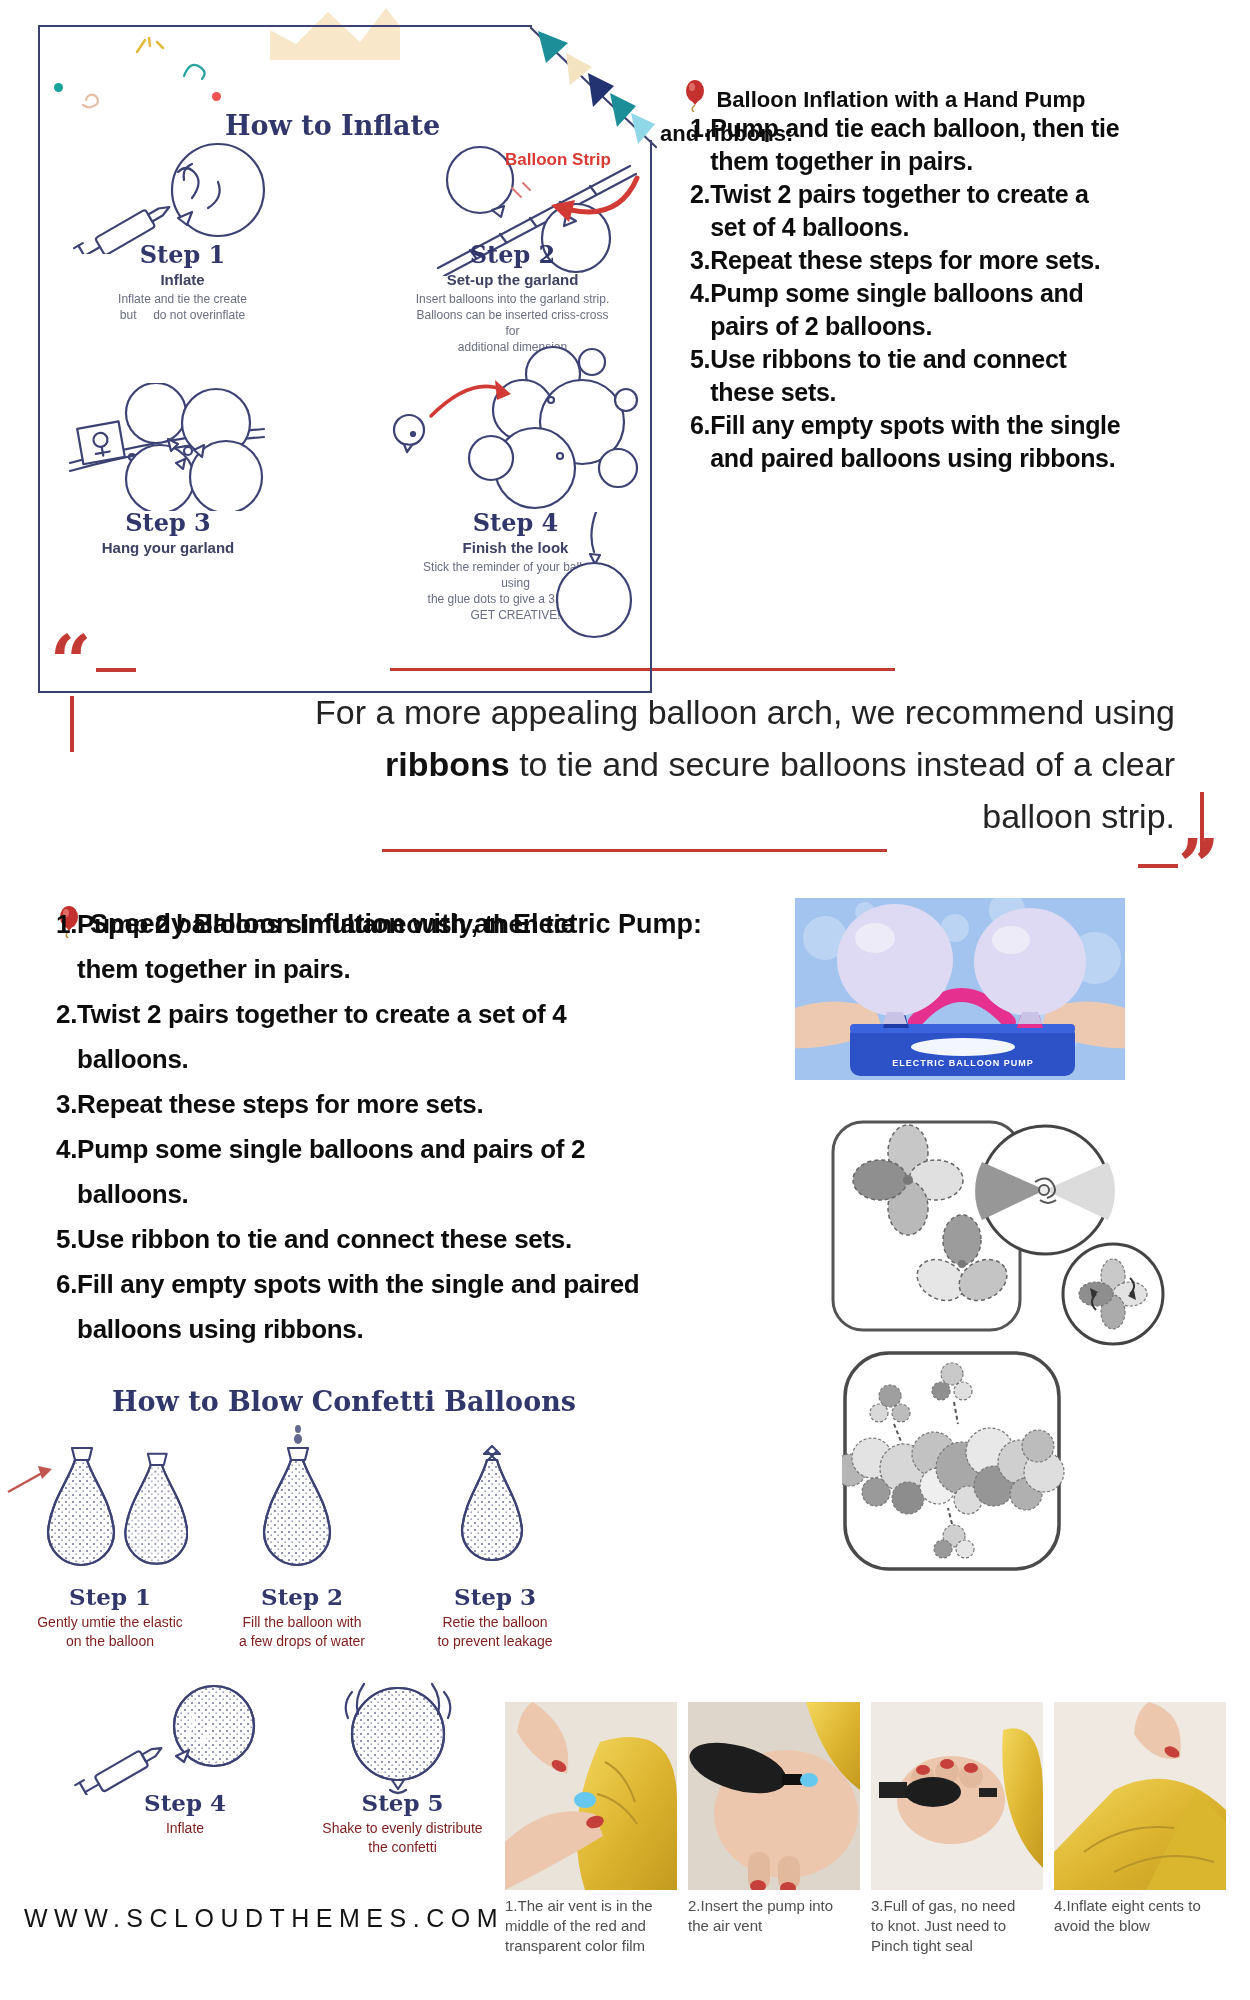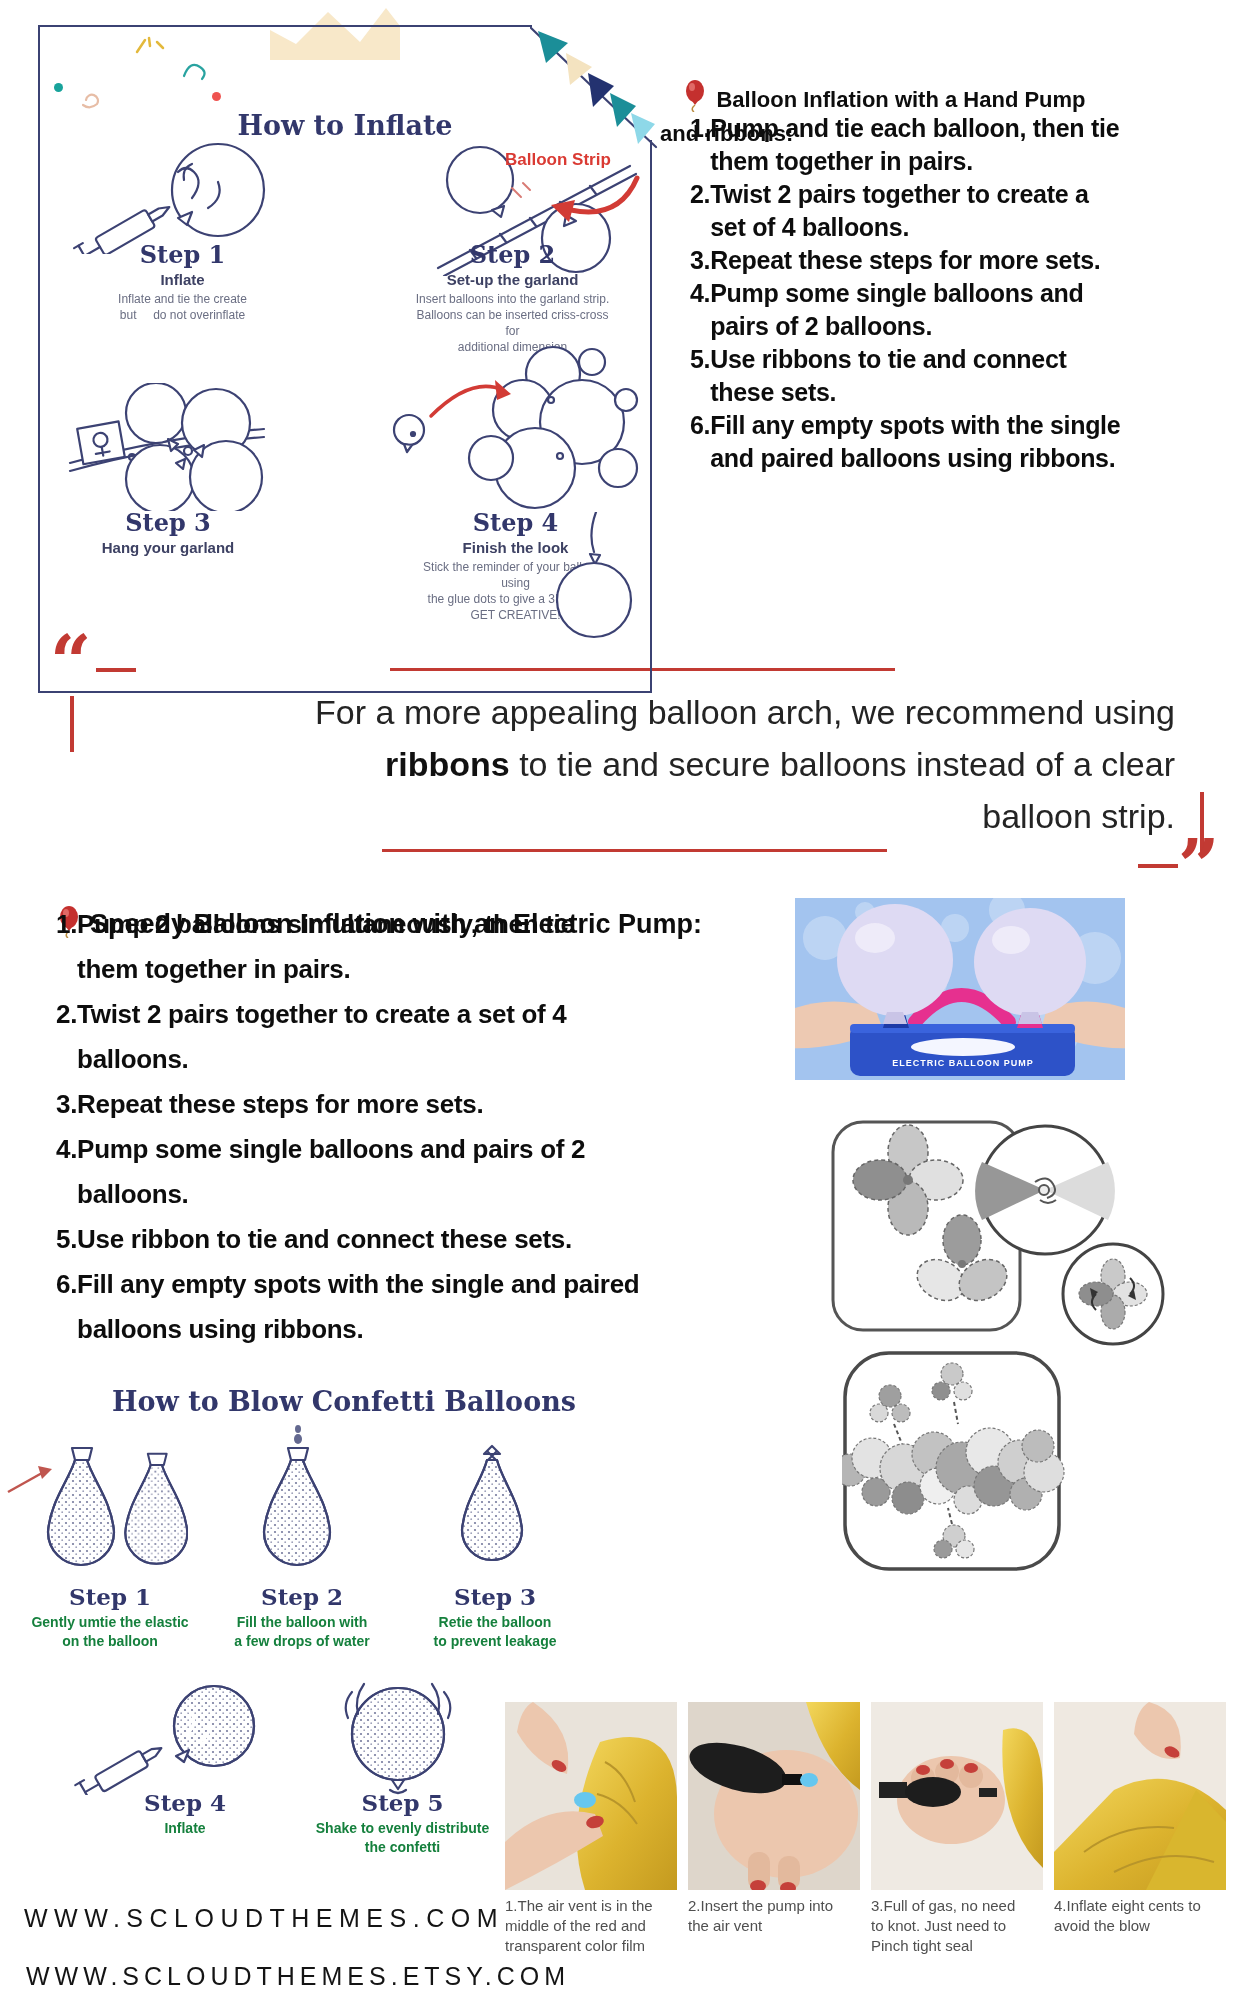--- a/index.html
+++ b/index.html
@@ -19,21 +19,21 @@
   .biglist .num{flex:0 0 auto;}
   .biglist .txt{white-space:pre-wrap;}
   .hp-list{font-size:25px;line-height:33px;letter-spacing:-0.3px;}
   .ep-list{font-size:26px;line-height:45px;letter-spacing:-0.3px;}
   .list-heading{font-weight:bold;color:#0d0d0d;white-space:pre-wrap;}
   .quote-text{font-size:34px;line-height:52px;color:#242424;text-align:right;white-space:pre-wrap;}
   .quote-text b{font-weight:bold;color:#111;}
   .qmark{font-family:"DejaVu Serif",serif;font-weight:bold;font-size:72px;color:#c23a33;line-height:60px;}
   .conf-caption{text-align:center;}
   .conf-caption .step-label{font-size:23px;}
-  .conf-desc{font-size:14px;line-height:19px;font-weight:bold;color:#15803d;margin-top:3px;white-space:pre-wrap;}
+  .conf-desc{font-size:14px;line-height:19px;font-weight:normal;color:#7f1d1d;margin-top:3px;white-space:pre-wrap;}
   .foil-caption{font-size:15px;line-height:20px;color:#4f4f4f;white-space:pre-wrap;}
   .footer{font-weight:400;color:#141414;font-size:25px;white-space:nowrap;}
   .redlabel{font-size:17px;font-weight:bold;color:#da3a33;}
 </style>
 </head>
 <body>
 
 <div id="page">
 
   <svg class="abs" width="0" height="0" style="left:0;top:0">
@@ -76,21 +76,21 @@
         <path d="M24,12 L30,18"></path>
     </g>
   </svg>
   <svg class="abs" style="left:182px;top:58px" width="30" height="26">
     <path d="M2,18 q6,-16 16,-9 q8,5 2,12" stroke="#29a3a0" stroke-width="2.2" fill="none" stroke-linecap="round"></path>
   </svg>
   <svg class="abs" style="left:82px;top:88px" width="30" height="22">
     <path d="M4,12 a6,6 0 1 1 11,4 q-7,6 -14,1" stroke="#e7bda6" stroke-width="2.2" fill="none" stroke-linecap="round"></path>
   </svg>
 
-  <div class="abs serif" style="left:225px;top:110px;width:240px;text-align:center;font-size:27px">How to Inflate</div>
+  <div class="abs serif" style="left:225px;top:110px;width:240px;font-size:27px">How to Inflate</div>
 
   <svg class="abs" style="left:66px;top:136px" width="212" height="118" viewBox="0 0 212 118">
     <g class="navyline">
       <circle cx="152" cy="54" r="46" fill="#fff"></circle>
       <path d="M126,62 q12,-16 2,-26 q-8,-8 -16,0"></path>
       <path d="M142,72 q16,-10 10,-26"></path>
       <path d="M118,44 q-2,-12 8,-16"></path>
       <path d="M112,82 l14,-6 -5,13 z" fill="#fff"></path>
       <g transform="rotate(-30 60 96)">
         <rect x="30" y="86" width="58" height="20" rx="3" fill="#fff"></rect>
@@ -523,15 +523,14 @@
 transparent color film</div>
   <div class="abs foil-caption" style="left:688px;top:1896px;width:170px">2.Insert the pump into
 the air vent</div>
   <div class="abs foil-caption" style="left:871px;top:1896px;width:170px">3.Full of gas, no need
 to knot. Just need to
 Pinch tight seal</div>
   <div class="abs foil-caption" style="left:1054px;top:1896px;width:170px">4.Inflate eight cents to
 avoid the blow</div>
 
   <div class="abs footer" style="left:24px;top:1904px;letter-spacing:6.5px">WWW.SCLOUDTHEMES.COM</div>
-  <div class="abs footer" style="left:26px;top:1962px;letter-spacing:5px">WWW.SCLOUDTHEMES.ETSY.COM</div>
 
 </div>
 
 </body></html>

